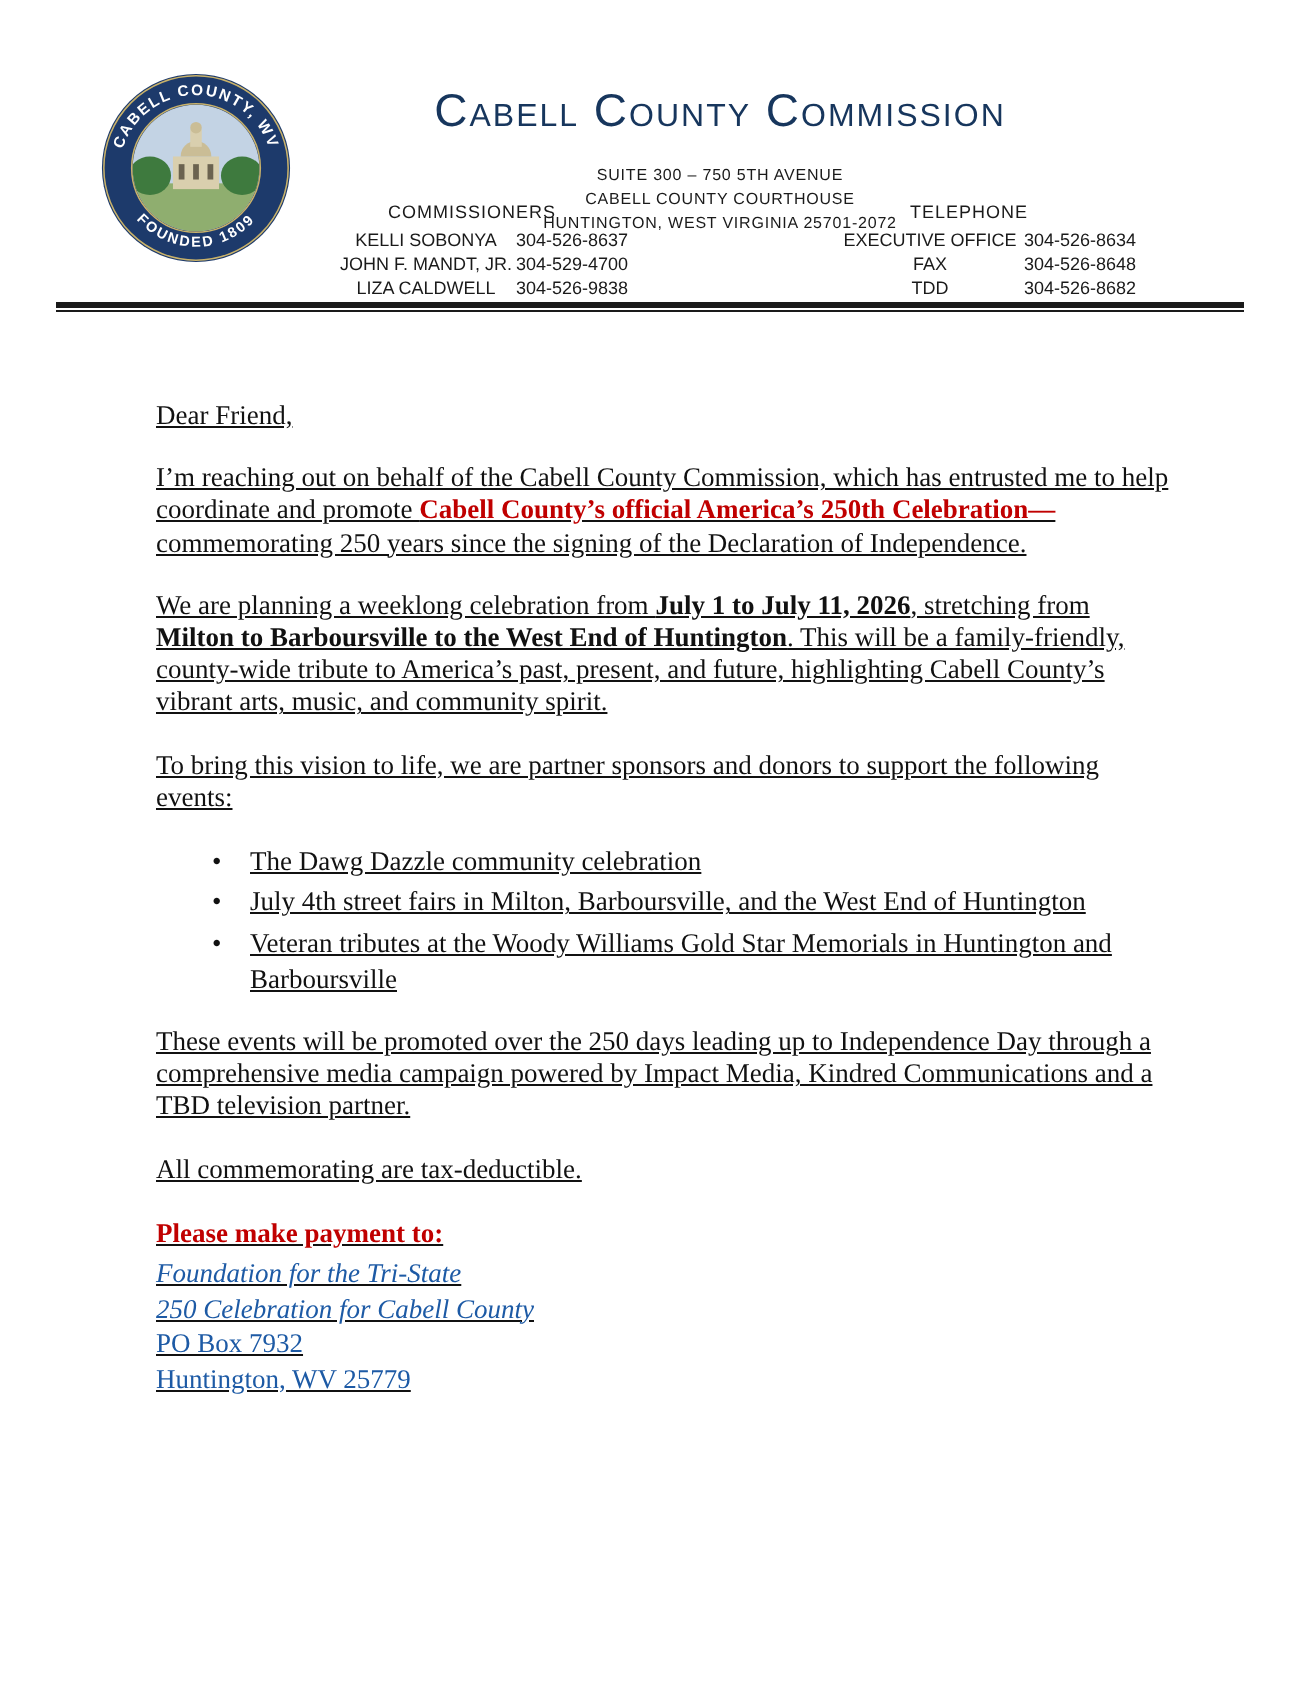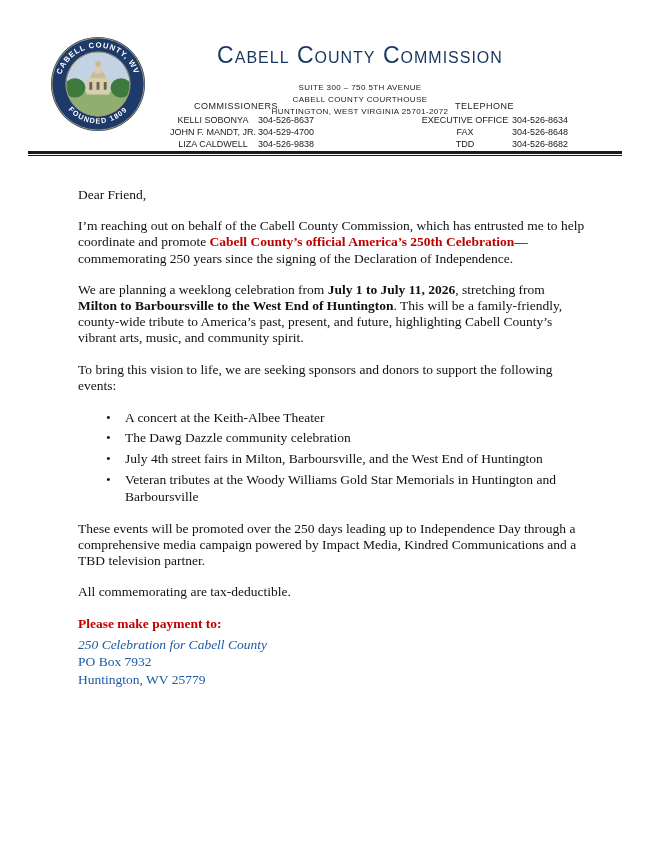--- a/index.html
+++ b/index.html
@@ -23,22 +23,22 @@
   .telephone{position:absolute;left:418px;top:101px;font-size:9px;color:#1a1a1a;}
   .telephone .contact-heading{margin-left:37px;}
   .c-row{display:grid;grid-template-columns:90px auto;line-height:1.35;text-align:center;}
   .t-row{display:grid;grid-template-columns:94px auto;line-height:1.35;text-align:center;}
   
   .rule{position:absolute;left:28px;width:594px;top:151px;}
   .rule .thick{height:3px;background:#1a1a1a;}
   .rule .thin{height:1px;background:#1a1a1a;margin-top:1px;}
   
   .body{
-    position:absolute;left:78px;top:187px;width:507px;
-    font-family:"Liberation Serif",serif;font-size:13.5px;line-height:1.2;color:#111;
+    position:absolute;left:78px;top:200px;width:507px;
+    font-family:"Liberation Serif",serif;font-size:13.5px;line-height:1.2;color:#111;text-decoration:underline;
   }
   .body p{margin:0 0 15px 0;}
   .redbold{color:#c00000;font-weight:bold;}
   .b{font-weight:bold;}
   ul.bullets{margin:0 0 15px 26px;padding:0;list-style:none;}
   ul.bullets li{position:relative;padding-left:21px;margin-bottom:3px;line-height:1.3;}
   ul.bullets li::before{content:"\2022";position:absolute;left:2px;top:0;}
   
   .payment{margin-top:16px;}
   .pay-heading{color:#c00000;font-weight:bold;margin-bottom:3px;}
@@ -130,34 +130,34 @@
     <div class="thin"></div>
   </div>
 
   <div class="body">
     <p>Dear Friend,</p>
 
     <p><span>I’m reaching out on behalf of the Cabell County Commission, which has entrusted me to help coordinate and promote </span><span class="redbold">Cabell County’s official America’s 250th Celebration—</span><span>commemorating 250 years since the signing of the Declaration of Independence.</span></p>
 
     <p><span>We are planning a weeklong celebration from </span><span class="b">July 1 to July 11, 2026</span><span>, stretching from </span><span class="b">Milton to Barboursville to the West End of Huntington</span><span>. This will be a family-friendly, county-wide tribute to America’s past, present, and future, highlighting Cabell County’s vibrant arts, music, and community spirit.</span></p>
 
-    <p>To bring this vision to life, we are seeking sponsors and donors to support the following events:</p>
+    <p>To bring this vision to life, we are partner sponsors and donors to support the following events:</p>
 
     <ul class="bullets">
-      <li><span>A concert at the Keith-Albee Theater</span></li>
       <li><span>The Dawg Dazzle community celebration</span></li>
       <li><span>July 4th street fairs in Milton, Barboursville, and the West End of Huntington</span></li>
       <li><span>Veteran tributes at the Woody Williams Gold Star Memorials in Huntington and Barboursville</span></li>
     </ul>
 
     <p>These events will be promoted over the 250 days leading up to Independence Day through a comprehensive media campaign powered by Impact Media, Kindred Communications and a TBD television partner.</p>
 
     <p>All commemorating are tax-deductible.</p>
 
     <div class="payment">
       <div class="pay-heading">Please make payment to:</div>
+      <div class="pay-line it">Foundation for the Tri-State</div>
       <div class="pay-line it">250 Celebration for Cabell County</div>
       <div class="pay-line">PO Box 7932</div>
       <div class="pay-line">Huntington, WV 25779</div>
     </div>
   </div>
 
 </div>
 
 </body></html>

